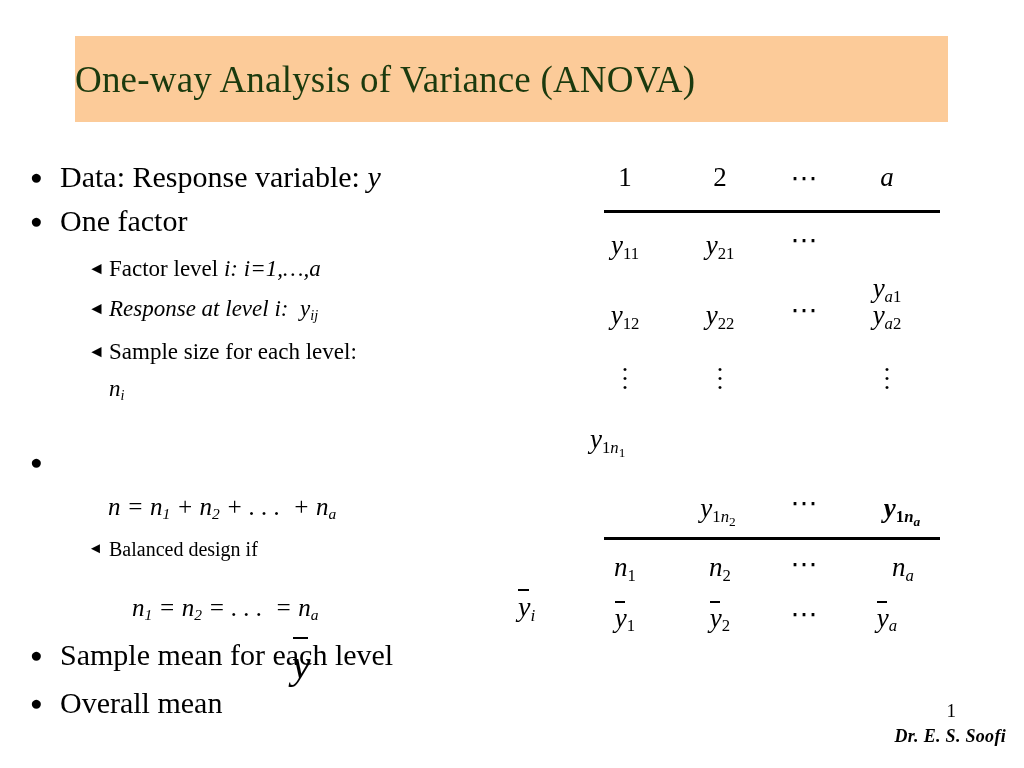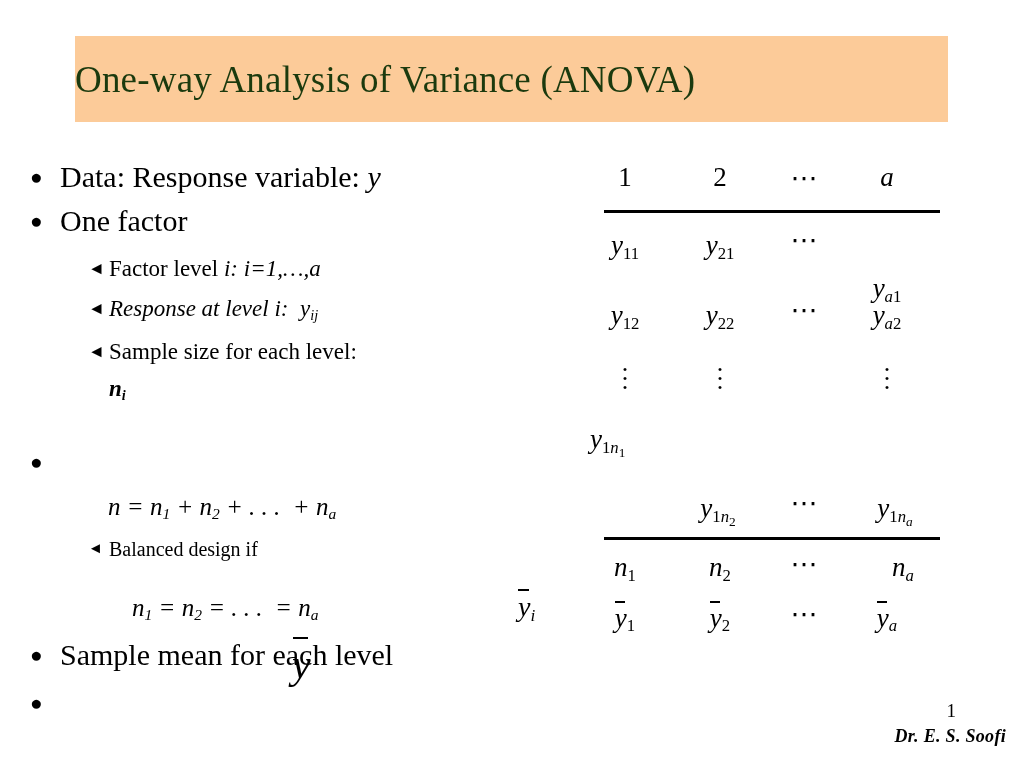--- a/index.html
+++ b/index.html
@@ -185,21 +185,21 @@
 
   <div class="bullet-row lvl2" style="top:135px;">
     <span class="bullet-glyph">◄</span>
     <span><span class="it">Response at level i:</span>&nbsp;&nbsp;<span class="it"><span>y</span><sub>ij</sub></span></span>
   </div>
 
   <div class="bullet-row lvl2" style="top:178px;">
     <span class="bullet-glyph">◄</span>
     <span>Sample size for each level:</span>
   </div>
-  <div class="plain-line it" style="left:109px; top:216px; font-size:23px;font-weight:bold;"><span>n</span><sub>i</sub></div>
+  <div class="plain-line it" style="left:109px; top:216px; font-size:23px;"><span>n</span><sub>i</sub></div>
 
   <div class="bullet-row lvl1" style="top:285px;">
     <span class="bullet-glyph">●</span>
   </div>
 
   <div class="plain-line it" style="left:108px; top:333px; font-size:25px;">
     <span>n</span> = <span>n</span><sub>1</sub> + <span>n</span><sub>2</sub> + . . .&nbsp; + <span>n</span><sub>a</sub>
   </div>
 
   <div class="bullet-row lvl2 lvl2-small" style="top:376px;">
@@ -211,20 +211,21 @@
     <span>n</span><sub>1</sub> = <span>n</span><sub>2</sub> = . . .&nbsp; = <span>n</span><sub>a</sub>
   </div>
 
   <div class="bullet-row lvl1" style="top:478px;">
     <span class="bullet-glyph">●</span>
     <span>Sample mean for each level</span>
   </div>
 
   <div class="bullet-row lvl1" style="top:526px;">
     <span class="bullet-glyph">●</span>
+    <span>Overall mean</span>
   </div>
 
 </div>
 
 <div id="ybar-i-overlay">
   <span class="ybar"><span class="bar"></span><span class="gl">y</span></span><sub>i</sub>
 </div>
 
 <div id="ybar-overall-overlay">
   <span class="ybar"><span class="bar"></span><span class="gl">y</span></span>
@@ -262,21 +263,21 @@
   <div class="vdots" style="left:285px; top:196px;">
       <span>.</span>
       <span>.</span>
       <span>.</span>
     </div>
 
   <div class="tcell it" style="left:-2px; top:262px; width:76px; text-align:left;">y<sub><span class="up">1</span>n<sub><span class="up">1</span></sub></sub></div>
 
   <div class="tcell it" style="left:88px;  top:331px; width:76px;">y<sub><span class="up">1</span>n<sub><span class="up">2</span></sub></sub></div>
   <div class="tcell cdots" style="left:180px; top:325px; width:66px;">⋯</div>
-  <div class="tcell it" style="left:265px; top:331px; width:76px;">y<sub><span class="up">1</span>n<sub>a</sub></sub></div>
+  <div class="tcell it" style="left:272px; top:331px; width:76px;font-weight:bold;">y<sub><span class="up">1</span>n<sub>a</sub></sub></div>
 
   <div class="hrule" style="left:12px; top:375px; width:336px;"></div>
 
   <div class="tcell it" style="left:0px;   top:390px; width:66px;">n<sub><span class="up">1</span></sub></div>
   <div class="tcell it" style="left:95px;  top:390px; width:66px;">n<sub><span class="up">2</span></sub></div>
   <div class="tcell cdots" style="left:180px; top:386px; width:66px;">⋯</div>
   <div class="tcell it" style="left:278px; top:390px; width:66px;">n<sub>a</sub></div>
 
   <div class="tcell" style="left:0px;   top:438px; width:66px;"><span class="ybar"><span class="bar"></span><span class="gl">y</span></span><sub><span class="up">1</span></sub></div>
   <div class="tcell" style="left:95px;  top:438px; width:66px;"><span class="ybar"><span class="bar"></span><span class="gl">y</span></span><sub><span class="up">2</span></sub></div>

